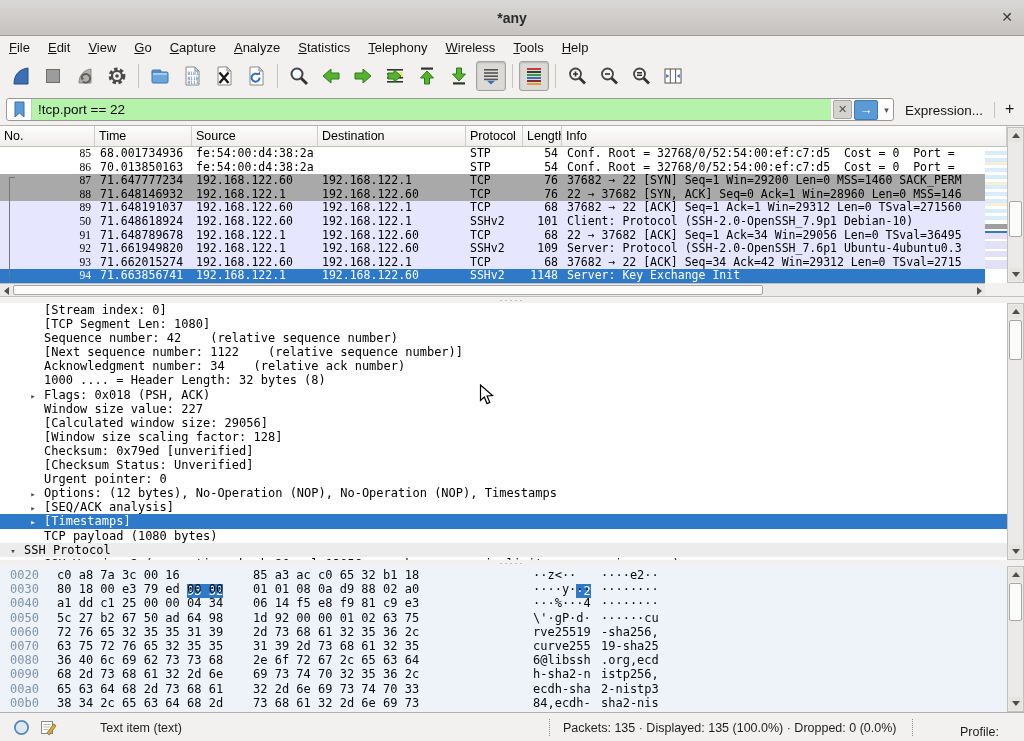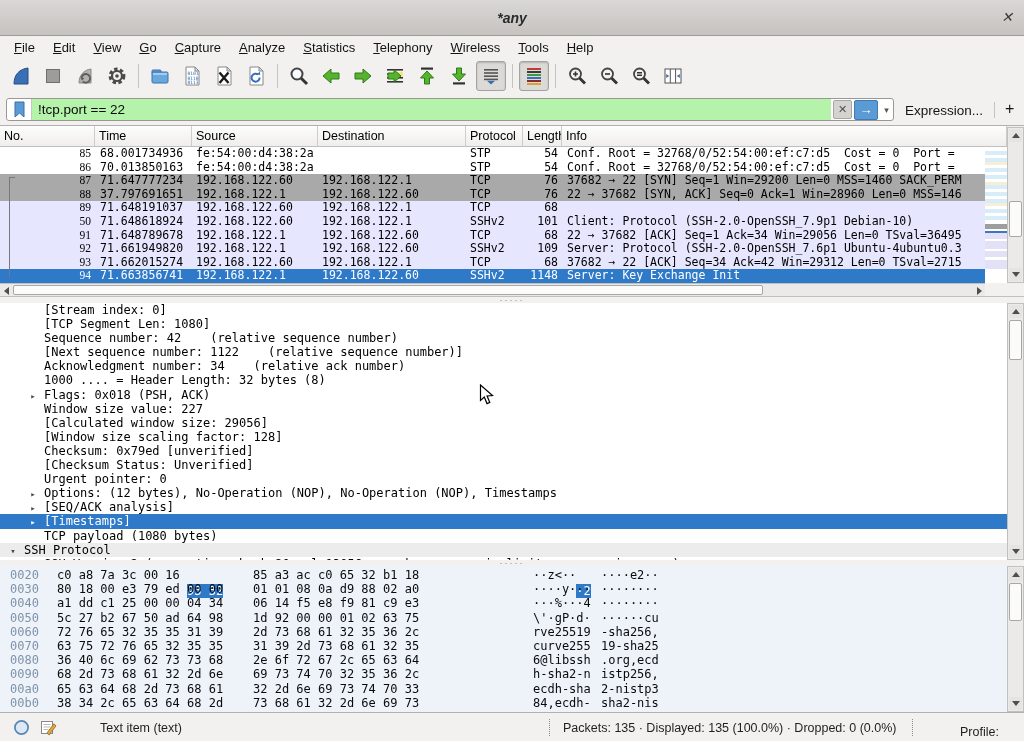--- a/index.html
+++ b/index.html
@@ -1,22 +1,22 @@
 <!DOCTYPE html>
 <html><head>
 <meta charset="utf-8">
 <style>
   html,body{margin:0;padding:0;background:#555;}
   #win{position:relative;width:1024px;height:741px;background:#f2f1f0;font-family:"Liberation Sans",sans-serif;overflow:hidden;box-sizing:border-box;}
   
-  #titlebar{position:absolute;top:0;left:0;right:0;height:36px;background:linear-gradient(#dad8d6,#c5c2bf);border-bottom:1px solid #9e9c99;box-sizing:border-box;font-style:italic;}
+  #titlebar{position:absolute;top:0;left:0;right:0;height:36px;background:linear-gradient(#dad8d6,#c5c2bf);border-bottom:1px solid #9e9c99;box-sizing:border-box;}
   #title{position:absolute;width:100%;text-align:center;top:10px;font-size:14px;font-weight:bold;color:#2b2b2b;}
   #close{position:absolute;right:11px;top:9px;font-size:14px;color:#3a3a3a;cursor:default;}
   
-  #menubar{position:absolute;top:37px;left:0;right:0;height:21px;padding-left:5px;}
+  #menubar{position:absolute;top:37px;left:0;right:0;height:21px;}
   .menu-item{display:inline-block;padding:3px 9px 0 9px;font-size:13px;color:#141414;height:18px;}
   .menu-item::first-letter{text-decoration:underline;}
   
   #toolbar{position:absolute;top:58px;left:0;right:0;height:36px;display:flex;align-items:center;padding-left:6px;gap:2px;}
   .tbtn{width:30px;height:30px;display:flex;align-items:center;justify-content:center;border-radius:3px;box-sizing:border-box;}
   .tbtn.pressed{background:#dcdad7;border:1px solid #a5a3a0;box-shadow:inset 0 1px 2px rgba(0,0,0,.18);}
   .tsep{width:1px;height:24px;background:#c6c4c1;margin:0 4px;}
   
   #filterbar{position:absolute;top:94px;left:0;right:0;height:32px;border-bottom:1px solid #b3b1ae;box-sizing:border-box;}
   #filterframe{position:absolute;left:6px;top:4px;width:888px;height:23px;background:#fff;border:1px solid #9a9896;border-radius:3px;display:flex;align-items:center;box-sizing:border-box;}
@@ -279,22 +279,22 @@
       <div class="plh" style="left: 192px; width: 126px;">Source</div>
       <div class="plh" style="left: 318px; width: 148px;">Destination</div>
       <div class="plh" style="left: 466px; width: 57px;">Protocol</div>
       <div class="plh" style="left: 523px; width: 39px;">Length</div>
       <div class="plh" style="left: 562px; width: 445px;">Info</div>
     </div>
   <div id="plrows">
       <div class="plrow row-white"><span class="c-no">85</span><span class="c-time">68.001734936</span><span class="c-src">fe:54:00:d4:38:2a</span><span class="c-dst"></span><span class="c-proto">STP</span><span class="c-len">54</span><span class="c-info">Conf. Root = 32768/0/52:54:00:ef:c7:d5  Cost = 0  Port = </span></div>
       <div class="plrow row-white"><span class="c-no">86</span><span class="c-time">70.013850163</span><span class="c-src">fe:54:00:d4:38:2a</span><span class="c-dst"></span><span class="c-proto">STP</span><span class="c-len">54</span><span class="c-info">Conf. Root = 32768/0/52:54:00:ef:c7:d5  Cost = 0  Port = </span></div>
       <div class="plrow row-gray"><span class="c-no">87</span><span class="c-time">71.647777234</span><span class="c-src">192.168.122.60</span><span class="c-dst">192.168.122.1</span><span class="c-proto">TCP</span><span class="c-len">76</span><span class="c-info">37682 → 22 [SYN] Seq=1 Win=29200 Len=0 MSS=1460 SACK_PERM</span></div>
-      <div class="plrow row-gray"><span class="c-no">88</span><span class="c-time">37.797691651</span><span class="c-src">192.168.122.1</span><span class="c-dst">192.168.122.60</span><span class="c-proto">TCP</span><span class="c-len">76</span><span class="c-info">22 → 37682 [SYN, ACK] Seq=0 Ack=1 Win=28960 Len=0 MSS=146</span></div>
-      <div class="plrow row-lav"><span class="c-no">89</span><span class="c-time">71.648191037</span><span class="c-src">192.168.122.60</span><span class="c-dst">192.168.122.1</span><span class="c-proto">TCP</span><span class="c-len">68</span></div>
+      <div class="plrow row-gray"><span class="c-no">88</span><span class="c-time">71.648146932</span><span class="c-src">192.168.122.1</span><span class="c-dst">192.168.122.60</span><span class="c-proto">TCP</span><span class="c-len">76</span><span class="c-info">22 → 37682 [SYN, ACK] Seq=0 Ack=1 Win=28960 Len=0 MSS=146</span></div>
+      <div class="plrow row-lav"><span class="c-no">89</span><span class="c-time">71.648191037</span><span class="c-src">192.168.122.60</span><span class="c-dst">192.168.122.1</span><span class="c-proto">TCP</span><span class="c-len">68</span><span class="c-info">37682 → 22 [ACK] Seq=1 Ack=1 Win=29312 Len=0 TSval=271560</span></div>
       <div class="plrow row-lav"><span class="c-no">50</span><span class="c-time">71.648618924</span><span class="c-src">192.168.122.60</span><span class="c-dst">192.168.122.1</span><span class="c-proto">SSHv2</span><span class="c-len">101</span><span class="c-info">Client: Protocol (SSH-2.0-OpenSSH_7.9p1 Debian-10)</span></div>
       <div class="plrow row-lav"><span class="c-no">91</span><span class="c-time">71.648789678</span><span class="c-src">192.168.122.1</span><span class="c-dst">192.168.122.60</span><span class="c-proto">TCP</span><span class="c-len">68</span><span class="c-info">22 → 37682 [ACK] Seq=1 Ack=34 Win=29056 Len=0 TSval=36495</span></div>
       <div class="plrow row-lav"><span class="c-no">92</span><span class="c-time">71.661949820</span><span class="c-src">192.168.122.1</span><span class="c-dst">192.168.122.60</span><span class="c-proto">SSHv2</span><span class="c-len">109</span><span class="c-info">Server: Protocol (SSH-2.0-OpenSSH_7.6p1 Ubuntu-4ubuntu0.3</span></div>
       <div class="plrow row-lav"><span class="c-no">93</span><span class="c-time">71.662015274</span><span class="c-src">192.168.122.60</span><span class="c-dst">192.168.122.1</span><span class="c-proto">TCP</span><span class="c-len">68</span><span class="c-info">37682 → 22 [ACK] Seq=34 Ack=42 Win=29312 Len=0 TSval=2715</span></div>
       <div class="plrow row-sel"><span class="c-no">94</span><span class="c-time">71.663856741</span><span class="c-src">192.168.122.1</span><span class="c-dst">192.168.122.60</span><span class="c-proto">SSHv2</span><span class="c-len">1148</span><span class="c-info">Server: Key Exchange Init</span></div>
     </div>
   <div id="plbracket"></div>
   <div id="minimap">
       <div class="mstripe" style="height: 4px; background: rgb(255, 255, 255);"></div>
       <div class="mstripe" style="height: 4px; background: rgb(217, 236, 249);"></div>

